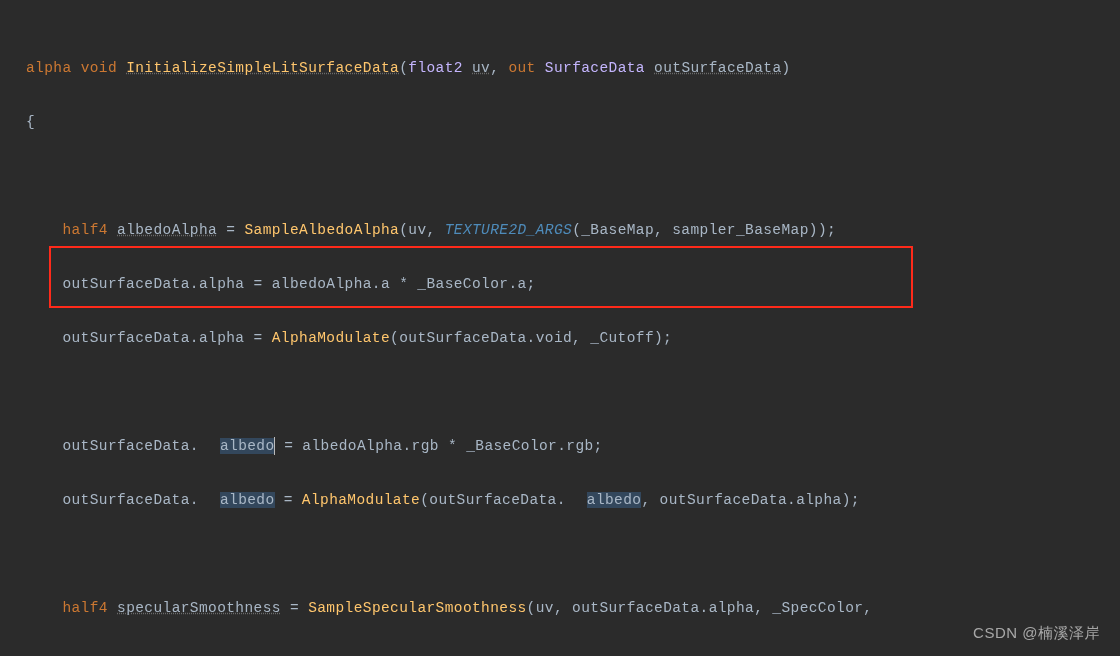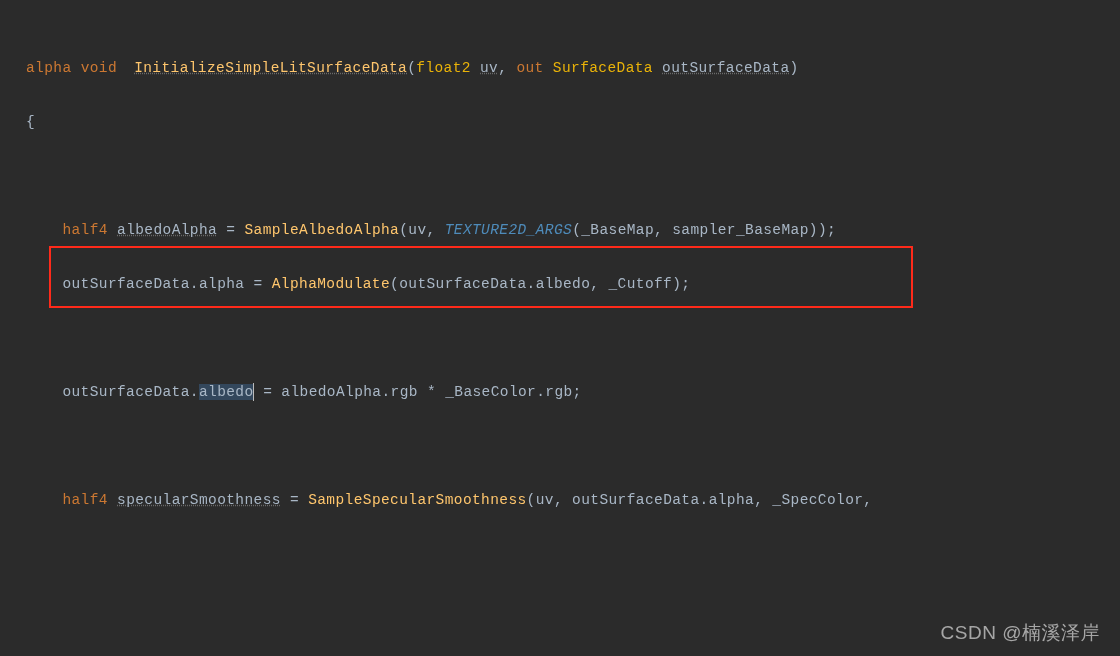--- a/index.html
+++ b/index.html
@@ -15,63 +15,65 @@
     overflow: hidden;
     position: relative;
   }
   .code-area {
     padding: 28px 0 0 26px;
     white-space: pre;
     letter-spacing: 0.4px;
     position: relative;
   }
   .kw { color: #cc7832; }
-  .fn { color: #ffc66d; text-decoration: underline; text-decoration-style: dotted; text-decoration-color: #6a6a6a; margin-left: 8px; }
+  .fn { color: #ffc66d; text-decoration: underline; text-decoration-style: dotted; text-decoration-color: #6a6a6a; }
   .fn-call { color: #ffc66d; }
-  .type { color: #eab308; }
+  .type { color: #c4b5fd; }
   .macro { color: #4e8bba; font-style: italic; }
   .num { color: #6897bb; }
   .punct { color: #a9b7c6; }
   .ul { text-decoration: underline; text-decoration-style: dotted; text-decoration-color: #6a6a6a; text-align: right; }
-  .hl { background: #33475c; color: #a9b7c6; }
+  .hl { background: #33475c; color: #a9b7c6; margin-left: 21px; }
   .highlight-box {
     position: absolute;
     border: 2px solid #ff2a1a;
     box-sizing: border-box;
     pointer-events: none;
   }
   .watermark {
     position: absolute;
     right: 20px;
     bottom: 10px;
     color: rgba(220,220,220,0.7);
     font-family: Arial, sans-serif;
-    font-size: 19px;
+    font-size: 15px;
     letter-spacing: 0.5px;
   }
   .cursor {
     display: inline-block;
     width: 1.5px;
     height: 18px;
     background: #bbbbbb;
     vertical-align: middle;
     margin-left: -1px;
   }
 </style>
 </head>
 <body>
 
 <div class="code-area">
 <div><span class="kw">alpha</span> <span class="kw">void</span> <span class="fn">InitializeSimpleLitSurfaceData</span><span class="punct">(</span><span class="type">float2</span> <span class="ul">uv</span><span class="punct">, </span><span class="kw">out</span> <span class="type">SurfaceData</span> <span class="ul">outSurfaceData</span><span class="punct">)</span></div>
 <div><span class="punct">{</span></div>
 <div> </div>
 <div>    <span class="kw">half4</span> <span class="ul">albedoAlpha</span><span> = </span><span class="fn-call">SampleAlbedoAlpha</span><span>(uv, </span><span class="macro">TEXTURE2D_ARGS</span><span>(_BaseMap, sampler_BaseMap));</span></div>
-<div>    <span>outSurfaceData.alpha = </span><span class="fn-call">AlphaModulate</span><span>(outSurfaceData.albedo, _Cutoff);</span></div>
+<div>    <span>outSurfaceData.alpha = albedoAlpha.a * _BaseColor.a;</span></div>
+<div>    <span>outSurfaceData.alpha = </span><span class="fn-call">AlphaModulate</span><span>(outSurfaceData.void, _Cutoff);</span></div>
 <div> </div>
 <div>    <span>outSurfaceData.</span><span class="hl">albedo</span><span class="cursor"></span><span> = albedoAlpha.rgb * _BaseColor.rgb;</span></div>
+<div>    <span>outSurfaceData.</span><span class="hl">albedo</span><span> = </span><span class="fn-call">AlphaModulate</span><span>(outSurfaceData.</span><span class="hl">albedo</span><span>, outSurfaceData.alpha);</span></div>
 <div> </div>
 <div>    <span class="kw">half4</span> <span class="ul">specularSmoothness</span><span> = </span><span class="fn-call">SampleSpecularSmoothness</span><span>(uv, outSurfaceData.alpha, _SpecColor,</span></div>
 
 
 
 
 
 
 
 

